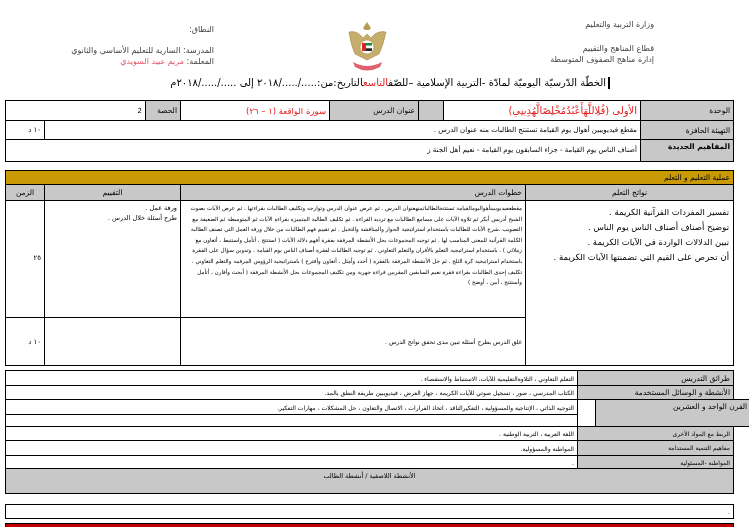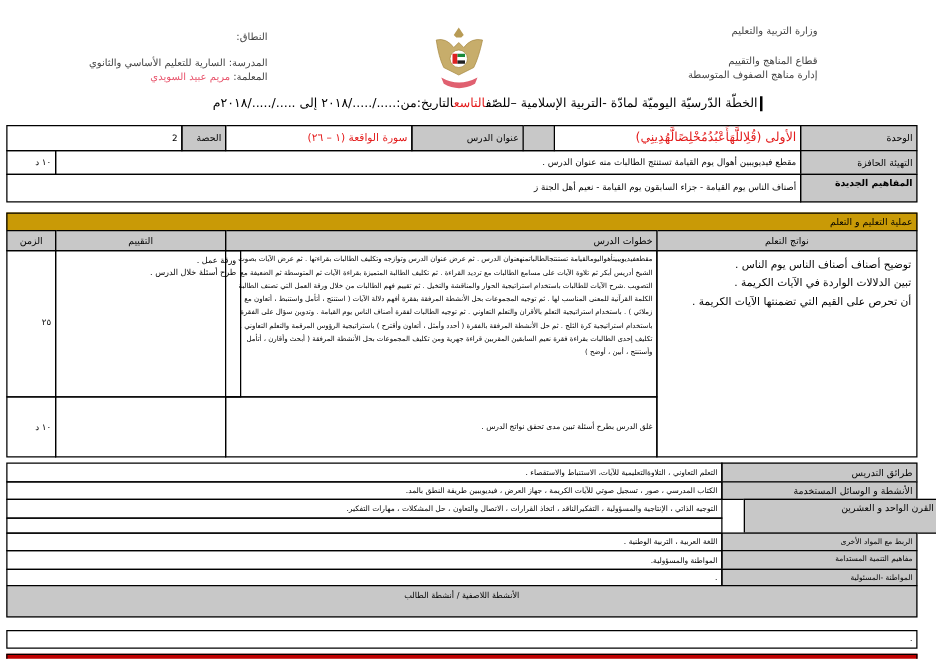--- a/index.html
+++ b/index.html
@@ -70,27 +70,28 @@
 <div class="cell" style="left:5px; top:139px; width:636px; height:23px; line-height:16px;">أصناف الناس يوم القيامة  - جزاء السابقون يوم القيامة  - نعيم أهل الجنة ز</div>
 
 <div class="cell gold lbl" style="left:5px; top:170px; width:729px; height:15px; line-height:10px;">عملية التعليم و التعلم</div>
 
 <div class="cell gray center lbl" style="left:525px; top:184px; width:209px; height:17px; line-height:12px;">نواتج التعلم</div>
 <div class="cell gray lbl" style="left:180px; top:184px; width:346px; height:17px; line-height:12px;">خطوات الدرس</div>
 <div class="cell gray center lbl" style="left:44px; top:184px; width:137px; height:17px; line-height:12px;">التقييم</div>
 <div class="cell gray center lbl" style="left:5px; top:184px; width:40px; height:17px; line-height:12px;">الزمن</div>
 
 <div class="cell big" style="left:525px; top:200px; width:209px; height:166px; padding:4px 4px;">
+  <div>تفسير المفردات القرآنية الكريمة .</div>
   <div>توضيح أصناف أصناف الناس يوم الناس .</div>
   <div>تبين الدلالات الواردة في الآيات الكريمة .</div>
   <div>أن تحرص على القيم التي تضمنتها الآيات الكريمة .</div>
 </div>
 
 <div class="cell steps" style="left:180px; top:200px; width:346px; height:118px;">مقطعفيديويبينأهواليومالقيامة تستنتجالطالباتمنهعنوان الدرس . ثم عرض عنوان الدرس وتوازجه وتكليف الطالبات بقراءتها . ثم عرض الآيات بصوت الشيخ أدريس أبكر ثم تلاوة الآيات على مسامع الطالبات مع ترديد القراءة . ثم تكليف الطالبة المتميزة بقراءة الآيات ثم المتوسطة ثم الضعيفة مع التصويب .شرح الآيات للطالبات باستخدام استراتيجية الحوار والمناقشة والتخيل . ثم تقييم فهم الطالبات من خلال ورقة العمل التي تصنف الطالبة الكلمة القرآنية للمعنى المناسب لها . ثم توجيه المجموعات بحل الأنشطة المرفقة بفقرة أفهم دلالة الآيات ( استنتج ، أتأمل واستنبط ، أتعاون مع زملائي ) . باستخدام استراتيجية التعلم بالأقران والتعلم التعاوني . ثم توجيه الطالبات لفقرة أصناف الناس يوم القيامة . وتدوين سؤال على الفقرة باستخدام استراتيجية كرة الثلج . ثم حل الأنشطة المرفقة بالفقرة ( أحدد وأمثل ، أتعاون وأقترح ) باستراتيجية الرؤوس المرقمة والتعلم التعاوني . تكليف إحدى الطالبات بقراءة فقرة نعيم السابقين المقربين قراءة جهرية ومن تكليف المجموعات بحل الأنشطة المرفقة ( أبحث وأقارن ، أتأمل وأستنتج ، أبين ، أوضح )</div>
-<div class="cell" style="left:44px; top:200px; width:149px; height:118px; font-size:6.5px; line-height:10px; white-space:pre-line;">ورقة عمل .
+<div class="cell" style="left:44px; top:200px; width:137px; height:118px; font-size:6.5px; line-height:10px; white-space:pre-line;">ورقة عمل .
 طرح أسئلة خلال الدرس .</div>
 <div class="cell" style="left:5px; top:200px; width:40px; height:118px; line-height:110px;padding-left:28px;">٢٥ د</div>
 
 <div class="cell" style="left:180px; top:317px; width:346px; height:49px; font-size:6px; line-height:44px;">غلق الدرس بطرح أسئلة تبين مدى تحقق نواتج الدرس .</div>
 <div class="cell" style="left:44px; top:317px; width:137px; height:49px;"></div>
 <div class="cell" style="left:5px; top:317px; width:40px; height:49px; line-height:44px;">١٠ د</div>
 
 <div class="cell gray lbl" style="left:577px; top:370px; width:157px; height:16px; line-height:11px;">طرائق التدريس</div>
 <div class="cell" style="left:5px; top:370px; width:573px; height:16px; font-size:6px; line-height:11px;">التعلم التعاوني ، التلاوةالتعليمية للآيات، الاستنباط والاستقصاء .</div>
 

